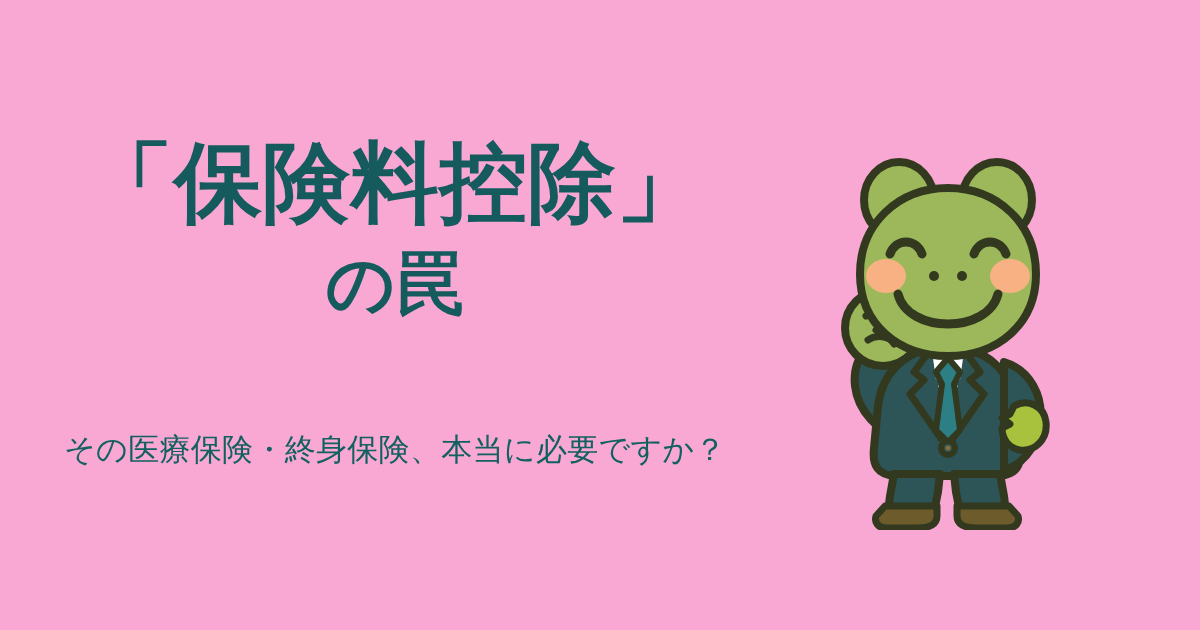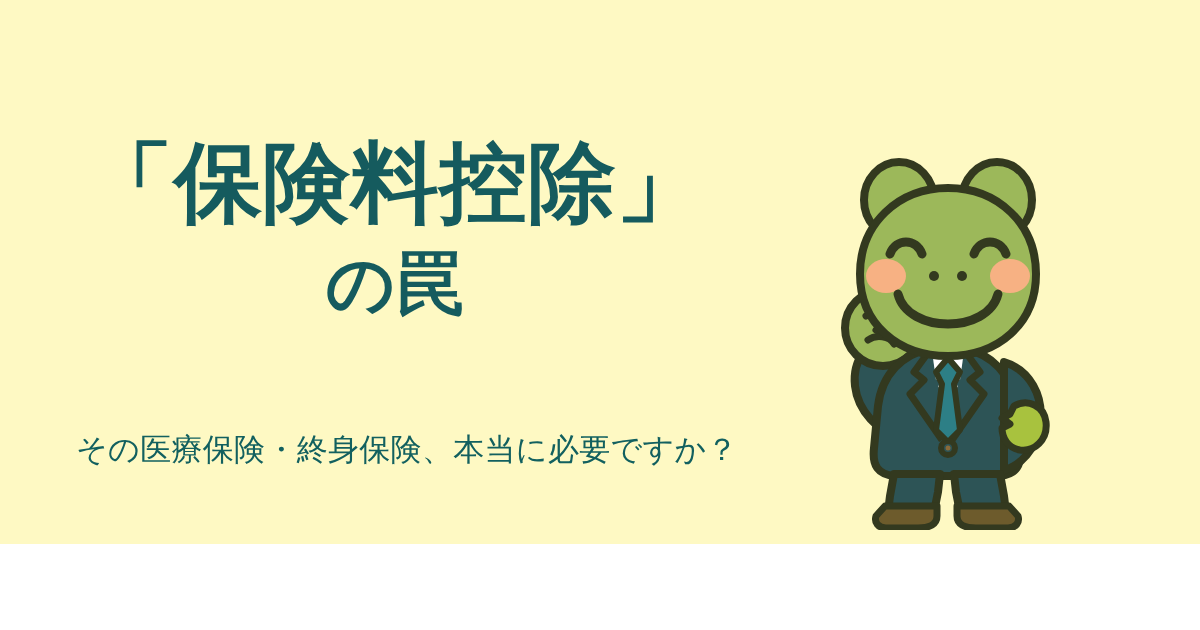--- a/index.html
+++ b/index.html
@@ -10,22 +10,22 @@
   body {
     width: 1200px;
     height: 630px;
     overflow: hidden;
     font-family: "Liberation Sans", "DejaVu Sans", sans-serif;
   }
 
   #eyecatch {
     position: relative;
     width: 1200px;
-    height: 544px;
-    background: #fef9c3;
+    height: 630px;
+    background: #f9a8d4;
     box-sizing: border-box;
     overflow: hidden;
   }
 
   
   .text-block {
     position: absolute;
     left: 0;
     top: 0;
     width: 790px;
@@ -59,21 +59,20 @@
     top: 428px;
     width: 790px;
     text-align: center;
     color: #12605f;
     font-family: "DejaVu Sans", "Liberation Sans", sans-serif;
     font-weight: 400;
     font-size: 31px;
     line-height: 1.4;
     letter-spacing: 0.01em;
     white-space: nowrap;
-    margin-left: 12px;
   }
 
   
   .mascot {
     position: absolute;
     left: 782px;
     top: 148px;
     width: 320px;
     height: 382px;
   }

